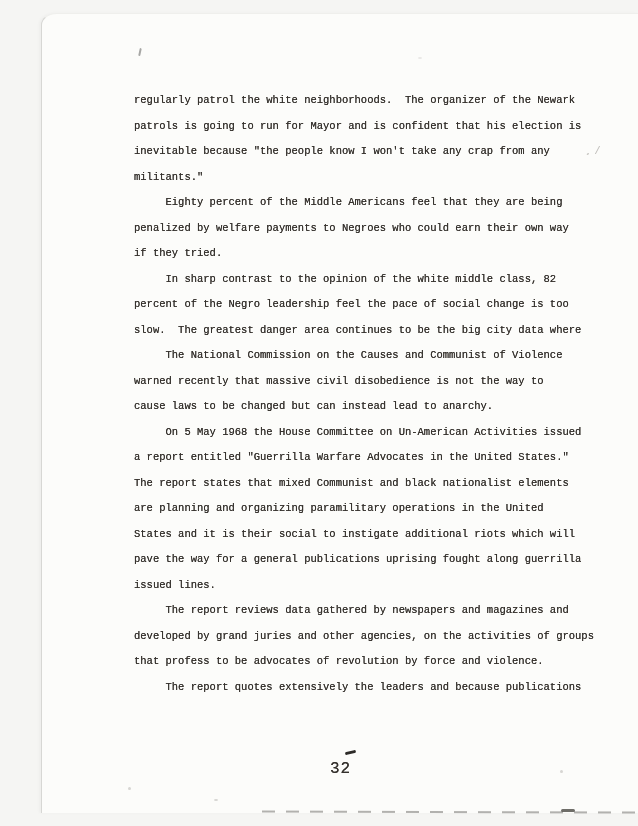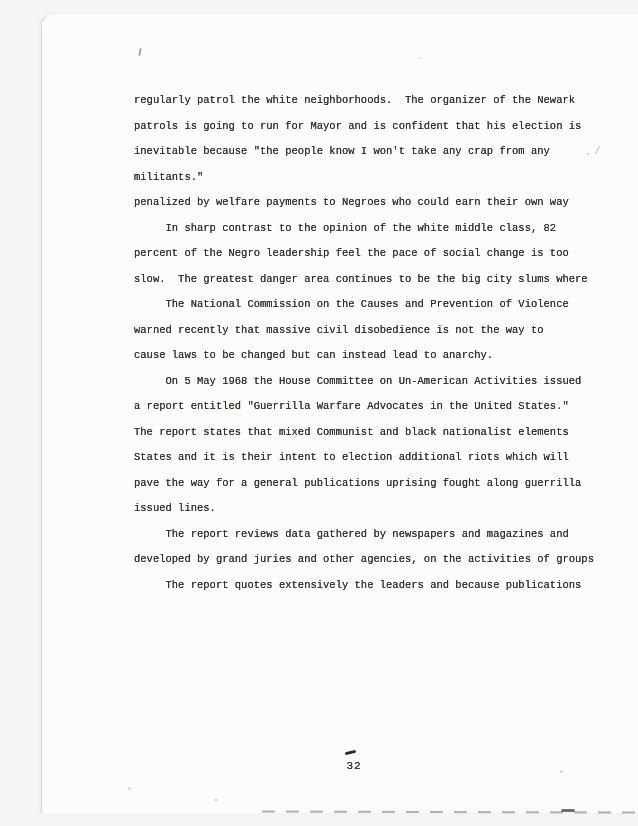--- a/index.html
+++ b/index.html
@@ -33,23 +33,23 @@
     line-height: 25.5px;
     text-shadow: 0 0 0.6px rgba(40,36,32,0.85);
   }
   .tw-line {
     white-space: pre;
     height: 25.5px;
   }
   .page-number {
     position: absolute;
     left: 330px; top: 760px; width: 48px;
-    text-align: center;
+    text-align: left;
     color: #34302c;
-    font-size: 11px;
+    font-size: 16px;
     letter-spacing: 1px;
     text-shadow: 0 0 0.6px rgba(40,36,32,0.85);
   }
   
   .mark { position: absolute; pointer-events: none; }
   .corner-tick {
     left: 139px; top: 48px; width: 1.5px; height: 8px;
     background: #8b8b88; transform: rotate(12deg);
     border-radius: 1px; opacity: 0.75;
   }
@@ -92,35 +92,39 @@
 
 <div class="scan">
   <div class="paper"></div>
 
   <div class="text-block">
 
   <div class="tw-line">regularly patrol the white neighborhoods.  The organizer of the Newark</div>
       <div class="tw-line">patrols is going to run for Mayor and is confident that his election is</div>
       <div class="tw-line">inevitable because "the people know I won't take any crap from any</div>
       <div class="tw-line">militants."</div>
+      <div class="tw-line">     Eighty percent of the Middle Americans feel that they are being</div>
       <div class="tw-line">penalized by welfare payments to Negroes who could earn their own way</div>
+      <div class="tw-line">if they tried.</div>
       <div class="tw-line">     In sharp contrast to the opinion of the white middle class, 82</div>
       <div class="tw-line">percent of the Negro leadership feel the pace of social change is too</div>
-      <div class="tw-line">slow.  The greatest danger area continues to be the big city slums where</div>
-      <div class="tw-line">     The National Commission on the Causes and Prevention of Violence</div>
+      <div class="tw-line">slow.  The greatest danger area continues to be the big city data where</div>
+      <div class="tw-line">     The National Commission on the Causes and Communist of Violence</div>
       <div class="tw-line">warned recently that massive civil disobedience is not the way to</div>
       <div class="tw-line">cause laws to be changed but can instead lead to anarchy.</div>
       <div class="tw-line">     On 5 May 1968 the House Committee on Un-American Activities issued</div>
       <div class="tw-line">a report entitled "Guerrilla Warfare Advocates in the United States."</div>
       <div class="tw-line">The report states that mixed Communist and black nationalist elements</div>
-      <div class="tw-line">States and it is their intent to election additional riots which will</div>
+      <div class="tw-line">are planning and organizing paramilitary operations in the United</div>
+      <div class="tw-line">States and it is their social to instigate additional riots which will</div>
       <div class="tw-line">pave the way for a general publications uprising fought along guerrilla</div>
       <div class="tw-line">issued lines.</div>
       <div class="tw-line">     The report reviews data gathered by newspapers and magazines and</div>
       <div class="tw-line">developed by grand juries and other agencies, on the activities of groups</div>
+      <div class="tw-line">that profess to be advocates of revolution by force and violence.</div>
       <div class="tw-line">     The report quotes extensively the leaders and because publications</div>
     </div>
 
   <div class="page-number">32</div>
 
   <div class="mark corner-tick"></div>
   <div class="mark margin-scribble"></div>
   <div class="mark page-dash"></div>
   <div class="mark bottom-edge"></div>
   <div class="mark bottom-blob"></div>

